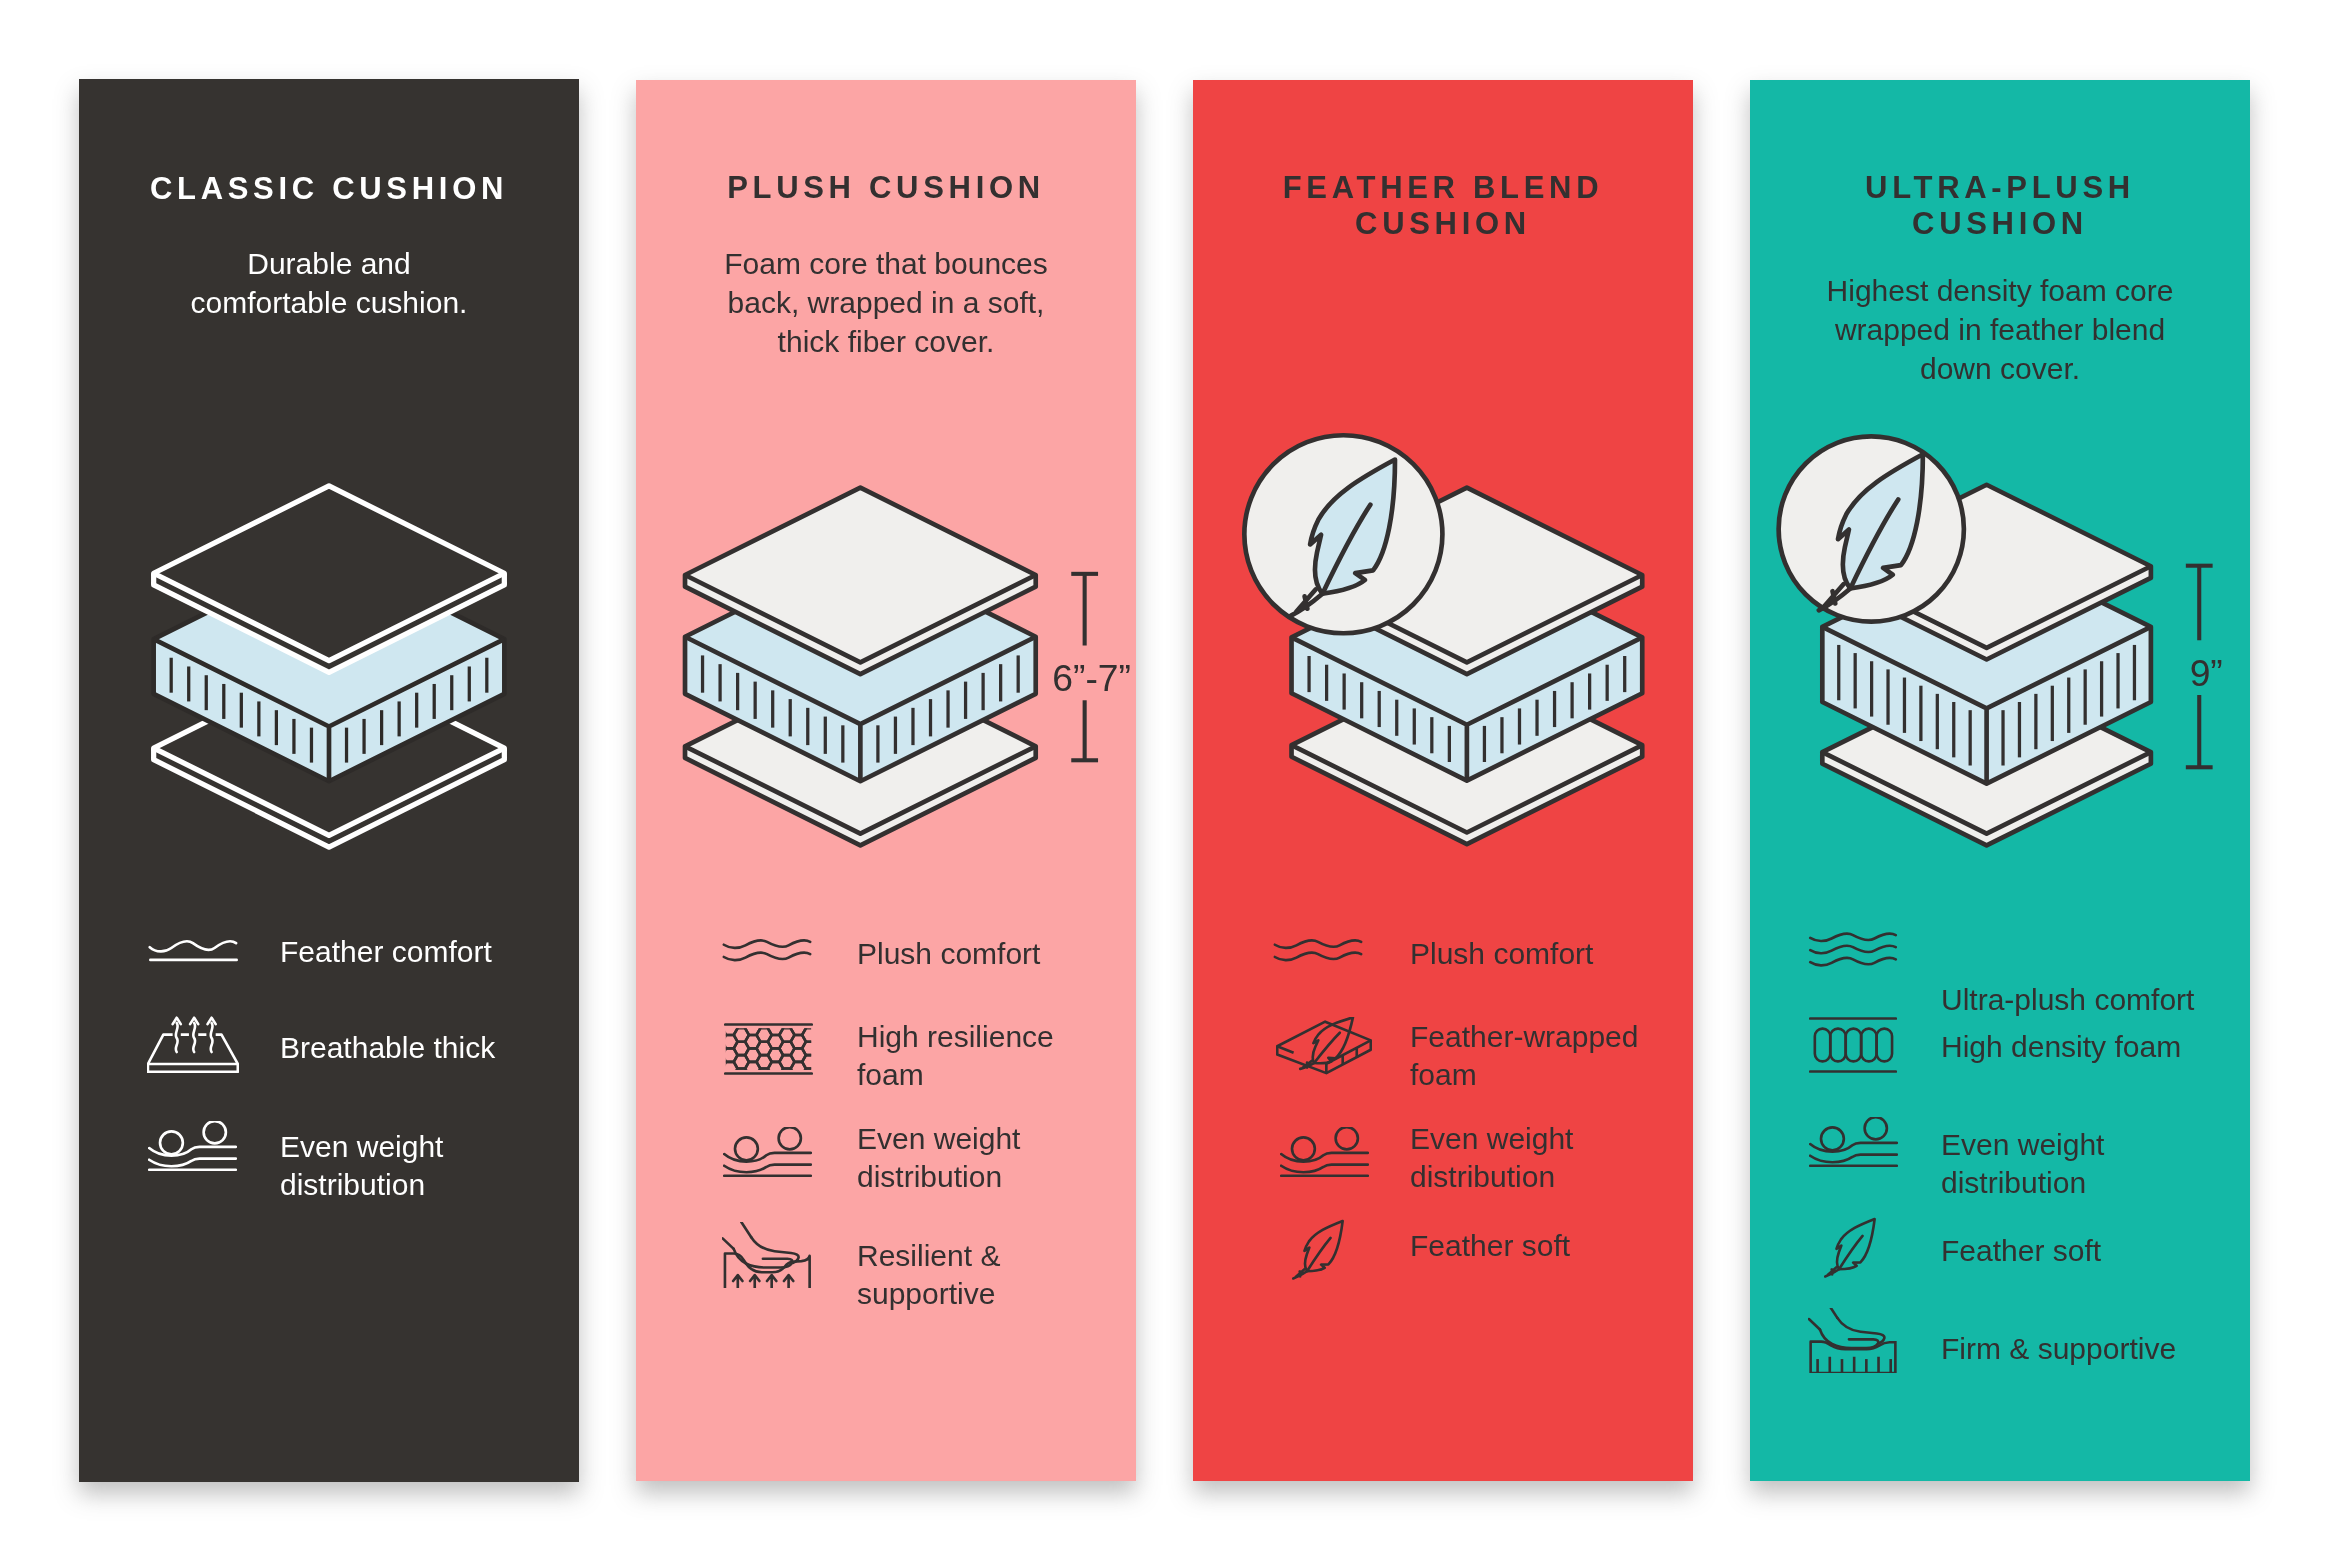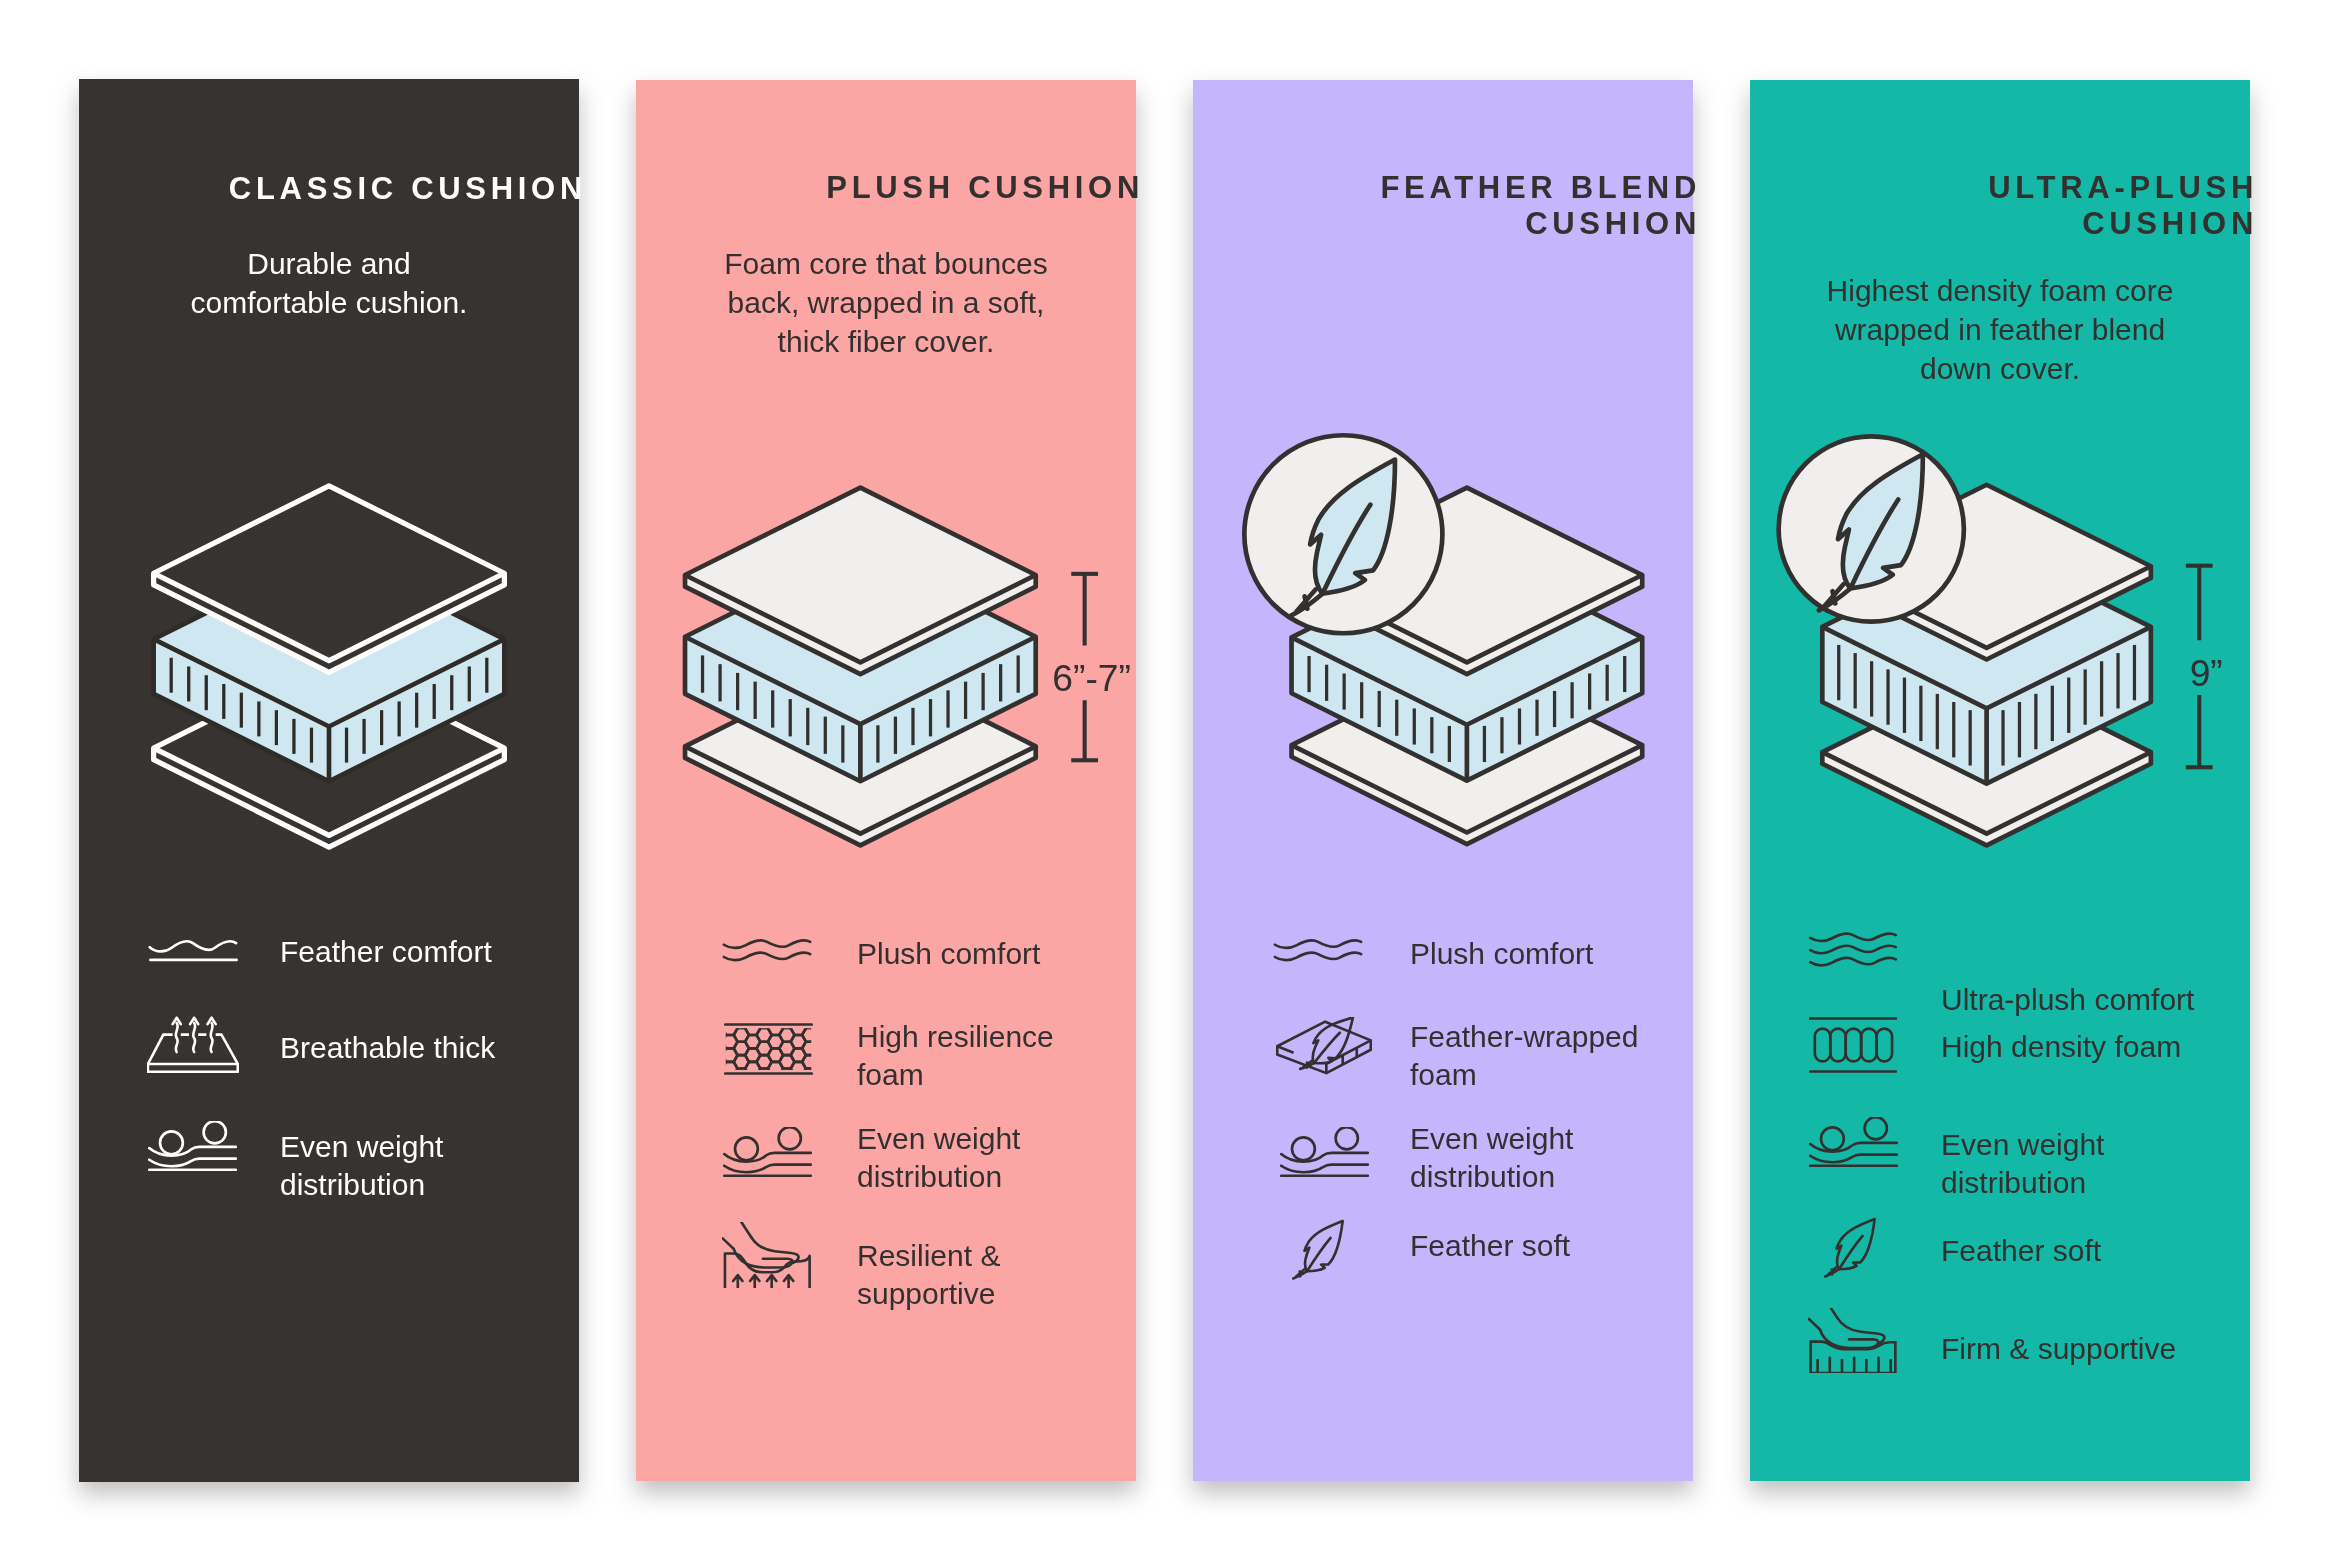--- a/index.html
+++ b/index.html
@@ -1,16 +1,16 @@
 <!DOCTYPE html>
 <html style="font-size:9.3px"><head><meta charset="utf-8"><style>
 html,body{margin:0;padding:0}
 body{width:2342px;height:1562px;background:#fff;font-family:"Liberation Sans",sans-serif;position:relative;overflow:hidden}
 .card{position:absolute;width:500px;box-shadow:0 11.7px 22px rgba(90,90,90,.38)}
-.title{position:absolute;left:8px;width:100%;text-align:right;font-size:31px;font-weight:bold;letter-spacing:4.7px;line-height:36px}
+.title{position:absolute;left:0;width:100%;text-align:center;font-size:31px;font-weight:bold;letter-spacing:4.7px;line-height:36px}
 .desc{position:absolute;left:0;width:100%;text-align:center;font-size:30px;line-height:39px}
 .lbl{position:absolute;font-size:30px;line-height:38px}
 </style></head><body>
 <div class="card" style="left:79px;top:79px;height:1403px;background:#363330;color:#fff">
     <div class="title" style="top:92px">CLASSIC CUSHION</div>
     <div class="desc" style="top:165px">Durable and<br>comfortable cushion.</div>
     <svg style="position:absolute;left:0;top:323px" width="500" height="501" viewBox="0 0 858 860">
       <path d="M429,444 L730,594 L730,614 L429,764 L128,614 L128,594 Z" fill="#363330" stroke="#fff" stroke-width="9" stroke-linejoin="round"></path>
       <path d="M128,594 L429,744 L730,594" fill="none" stroke="#fff" stroke-width="9" stroke-linejoin="round"></path>
       <path d="M429,257 L730,407 L730,501 L429,651 L128,501 L128,407 Z" fill="#cfe7f0" stroke="#2e2b29" stroke-width="8" stroke-linejoin="round"></path>
@@ -166,21 +166,21 @@
       <path d="M85,113 L85,95 M77,101 L85,91 L93,101" fill="none" stroke="#333030" stroke-width="4.5" stroke-linecap="round" stroke-linejoin="round"></path>
       <path d="M114,113 L114,95 M106,101 L114,91 L122,101" fill="none" stroke="#333030" stroke-width="4.5" stroke-linecap="round" stroke-linejoin="round"></path>
       <g transform="translate(0,0)">
         <path d="M33,0 L50,26 M1,28 L20,46" fill="none" stroke="#333030" stroke-width="4.5" stroke-linecap="round"></path>
         <path d="M20,46 C24,58 31,66 41,71 C51,76 62,78 74,78 L100,78 C110,78 117,75 120,70 C122,66 119,63 112,63 L70,63" fill="none" stroke="#333030" stroke-width="4.5" stroke-linecap="round" stroke-linejoin="round"></path>
         <path d="M50,26 C59,40 74,48 90,50 L118,53 C127,54 132,57 131,61 C130,65 127,68 121,70" fill="none" stroke="#333030" stroke-width="4.5" stroke-linecap="round"></path>
       </g>
     </svg>
     <div class="lbl" style="left:221px;top:1157px">Resilient &amp;<br>supportive</div>
   </div>
-<div class="card" style="left:1193px;top:80px;height:1401px;background:#c4b5fd;color:#333030">
+<div class="card" style="left:1193px;top:80px;height:1401px;background:#ef4444;color:#333030">
     <div class="title" style="top:90px">FEATHER BLEND<br>CUSHION</div>
     <svg style="position:absolute;left:0;top:322px" width="500" height="501" viewBox="0 0 858 860">
       <path d="M470,439 L771,589 L771,609 L470,759 L169,609 L169,589 Z" fill="#f0efed" stroke="#333030" stroke-width="8" stroke-linejoin="round"></path>
       <path d="M169,589 L470,739 L771,589" fill="none" stroke="#333030" stroke-width="8" stroke-linejoin="round"></path>
       <path d="M470,254 L771,404 L771,500 L470,650 L169,500 L169,404 Z" fill="#cfe7f0" stroke="#333030" stroke-width="8" stroke-linejoin="round"></path>
       <path d="M169,404 L470,554 L771,404 M470,554 L470,650" fill="none" stroke="#333030" stroke-width="8" stroke-linejoin="round"></path>
       <g stroke="#333030">
         <line x1="439.9" y1="556.0" x2="439.9" y2="618.0" stroke-width="5.6"></line>
         <line x1="409.8" y1="541.0" x2="409.8" y2="603.0" stroke-width="5.6"></line>
         <line x1="379.7" y1="526.0" x2="379.7" y2="588.0" stroke-width="5.6"></line>

